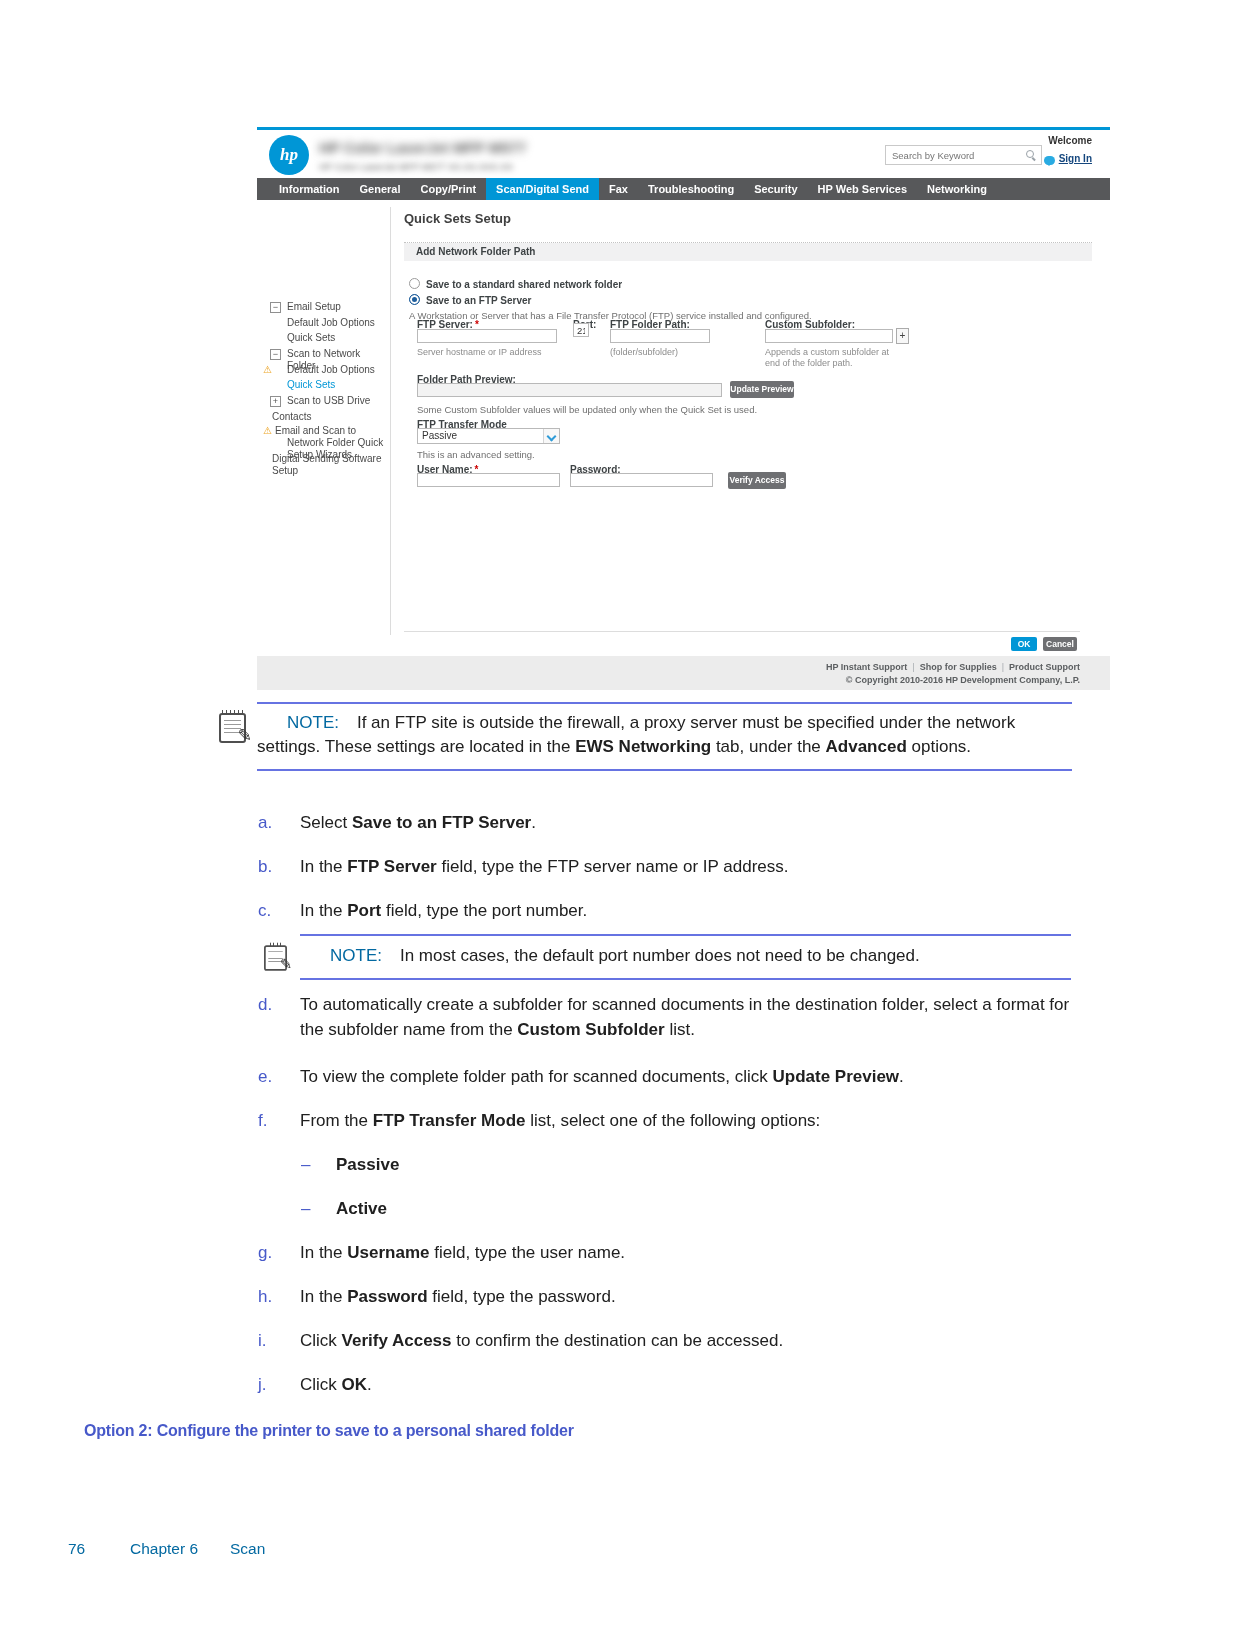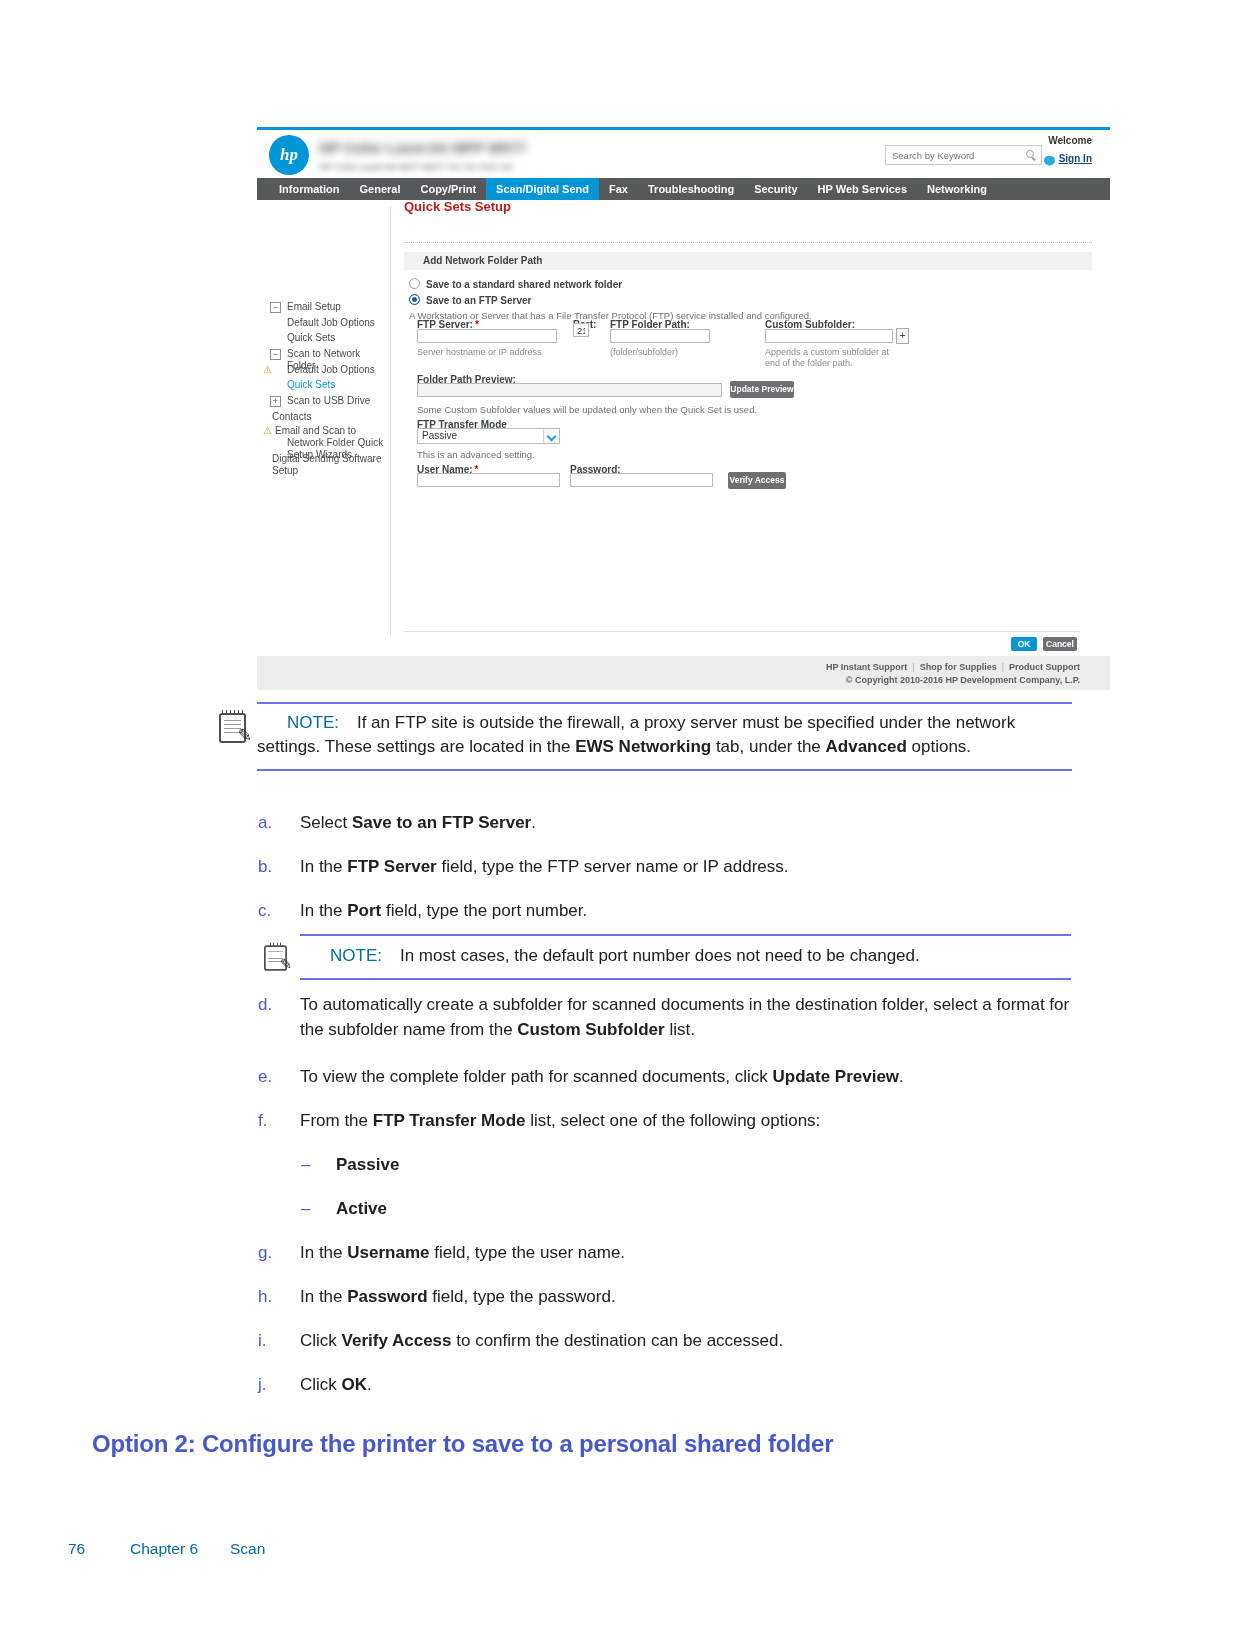--- a/index.html
+++ b/index.html
@@ -35,24 +35,24 @@
   .sbi{position:absolute;left:0;width:130px;line-height:12px;font-size:10px;color:#4a4a4a;cursor:pointer;}
   .sbi .tbox{position:absolute;left:13px;top:1px;width:9px;height:9px;border:1px solid #8f8f8f;background:#fff;
              font-size:9px;line-height:8px;text-align:center;color:#555;}
   .sbi .warn{position:absolute;left:6px;top:0;color:#eda72c;font-size:10px;}
   .sbi .lbl{display:block;padding-left:30px;}
   .sbi.plain .lbl{padding-left:15px;}
   .sbi.wrap .lbl{padding-left:30px;text-indent:-12px;}
   .sbi.sel .lbl{color:#0096d6;}
 
   
-  .qstitle{position:absolute;left:147px;top:84px;font-size:13px;font-weight:bold;color:#b91c1c;}
+  .qstitle{position:absolute;left:147px;top:96px;font-size:13px;font-weight:bold;color:#404040;}
   .dotted{position:absolute;left:147px;top:127px;width:688px;border-top:1px dotted #c3c3c3;}
-  .secbar{position:absolute;left:147px;top:137px;width:688px;height:18px;background:#f1f1f2;
-          font-size:10px;font-weight:bold;color:#3e4345;line-height:18px;padding-left:19px;box-sizing:border-box;}
+  .secbar{position:absolute;left:147px;top:128px;width:688px;height:18px;background:#f1f1f2;
+          font-size:10px;font-weight:bold;color:#3e4345;line-height:18px;padding-left:12px;box-sizing:border-box;}
   .radiorow{position:absolute;left:152px;font-size:10px;font-weight:bold;color:#3e4345;line-height:11px;cursor:pointer;}
   .radio{display:inline-block;width:9px;height:9px;border:1px solid #9b9b9b;border-radius:50%;background:#fff;
          vertical-align:-1px;margin-right:6px;}
   .radio.on{border-color:#1d5d9b;background:#1d5d9b;box-shadow:inset 0 0 0 2px #fff;}
   .gnote{position:absolute;font-size:9.5px;color:#707070;}
   .flabel{position:absolute;font-size:10px;font-weight:bold;color:#3e4345;white-space:nowrap;}
   .req{color:#cc0000;margin-left:2px;}
   .in{position:absolute;height:14px;border:1px solid #b9b9b9;background:#fff;box-sizing:border-box;
       font-family:"Liberation Sans",sans-serif;font-size:9.5px;color:#333;padding:0 3px;outline:0;}
   .in.ro{background:#f3f3f3;}
@@ -91,21 +91,21 @@
   .steps{position:absolute;left:257px;top:0;width:815px;height:1650px;pointer-events:none;}
   .step{position:absolute;left:0;width:100%;font-size:17px;line-height:25px;color:#202020;}
   .step .marker{position:absolute;left:1px;top:0;color:#4759c9;}
   .step .stext{margin-left:43px;}
   .step.dash .dmark{position:absolute;left:44px;top:0;color:#4759c9;}
   .step.dash .dtext{margin-left:79px;}
   .stepnote{position:absolute;left:43px;width:771px;border-top:2px solid #6673e2;border-bottom:2px solid #6673e2;
             padding:8px 0 10px;font-size:17px;line-height:24px;color:#202020;}
   .stepnote .nicon{left:-38px;top:7px;transform:scale(.85);}
 
-  .opt2{position:absolute;left:80px;top:1418px;margin:12px;font-size:24px;font-weight:bold;color:#4759c9;letter-spacing:-0.2px;}
+  .opt2{position:absolute;left:80px;top:1418px;margin:4px;font-size:16px;font-weight:bold;color:#4759c9;letter-spacing:-0.2px;}
   .intro{position:absolute;left:178px;top:1458px;margin:0;font-size:17px;color:#202020;}
   .pfooter{position:absolute;left:68px;top:1540px;width:400px;height:20px;font-size:15.5px;color:#0369a1;}
   .pfooter .pnum{position:absolute;left:0;}
   .pfooter .chap{position:absolute;left:62px;}
   .pfooter .chap2{position:absolute;left:162px;}
 </style>
 </head>
 <body>
 
 <div class="page">

